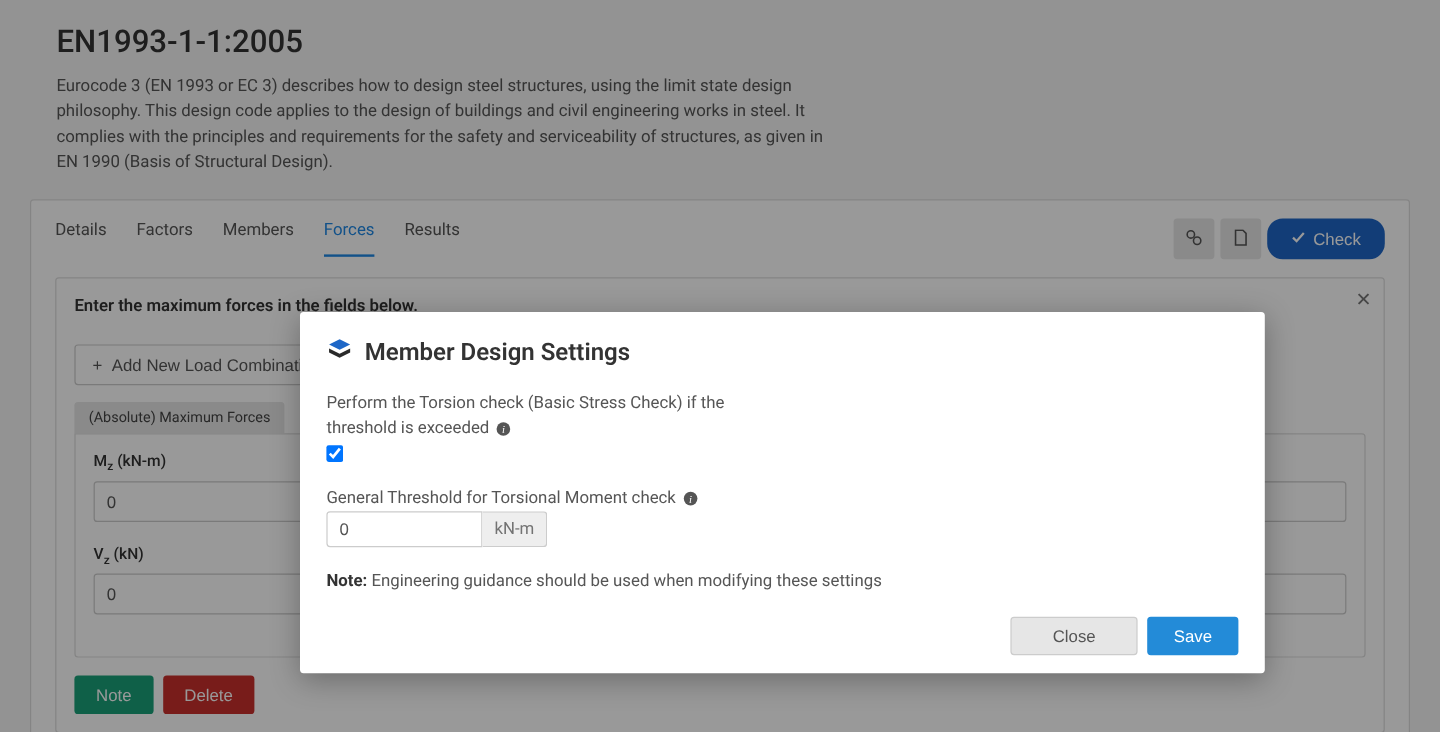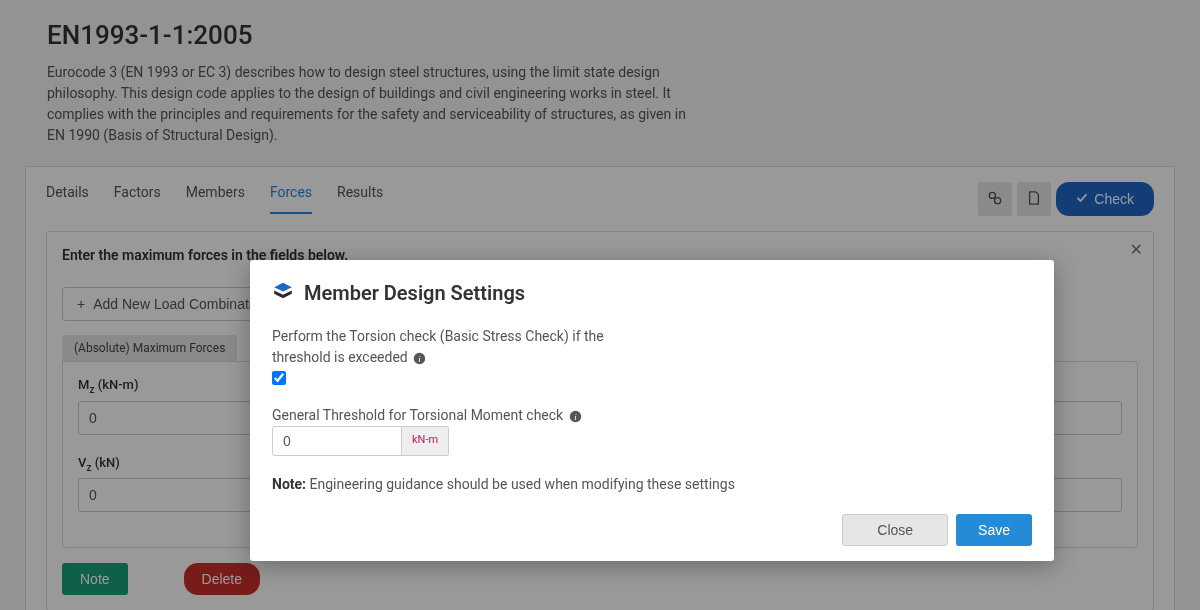--- a/index.html
+++ b/index.html
@@ -195,24 +195,23 @@
     padding: 8px 18px;
     border-radius: 3px;
     font-size: 14px;
     cursor: pointer;
   }
   .delete-btn {
     background: #c9302c;
     color: #fff;
     border: none;
     padding: 8px 18px;
-    border-radius: 14px;
-    font-size: 14px;
-    cursor: pointer;
-    margin-left: 48px;
+    border-radius: 3px;
+    font-size: 14px;
+    cursor: pointer;
   }
 
   
   .overlay {
     position: absolute;
     inset: 0;
     background: rgba(0,0,0,0.4);
     display: flex;
     align-items: center;
     justify-content: center;
@@ -274,22 +273,22 @@
     padding: 6px 10px;
     font-size: 14px;
     width: 130px;
     color: #555;
   }
   .unit-addon {
     border: 1px solid #ccc;
     border-left: none;
     background: #eee;
     padding: 6px 10px;
-    font-size: 11px;
-    color: #be185d;
+    font-size: 14px;
+    color: #737373;
     border-radius: 0 3px 3px 0;
   }
   .modal-note {
     font-size: 14px;
     color: #555;
     margin-bottom: 22px;
   }
   .modal-note b { color: #333; }
   .modal-footer {
     display: flex;

